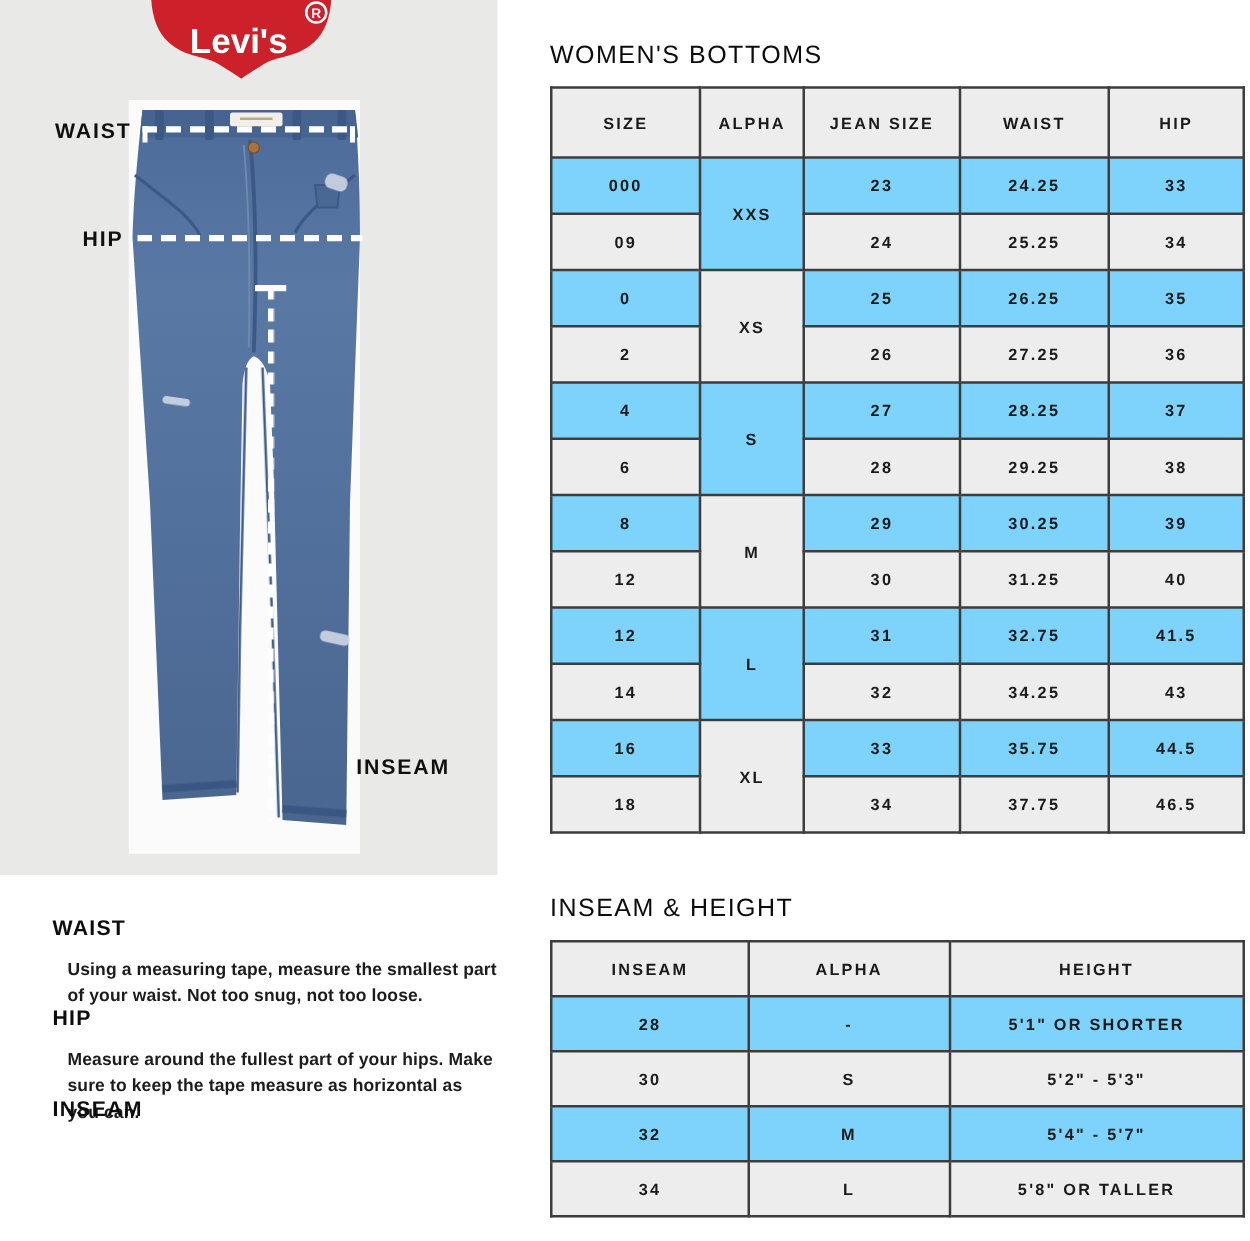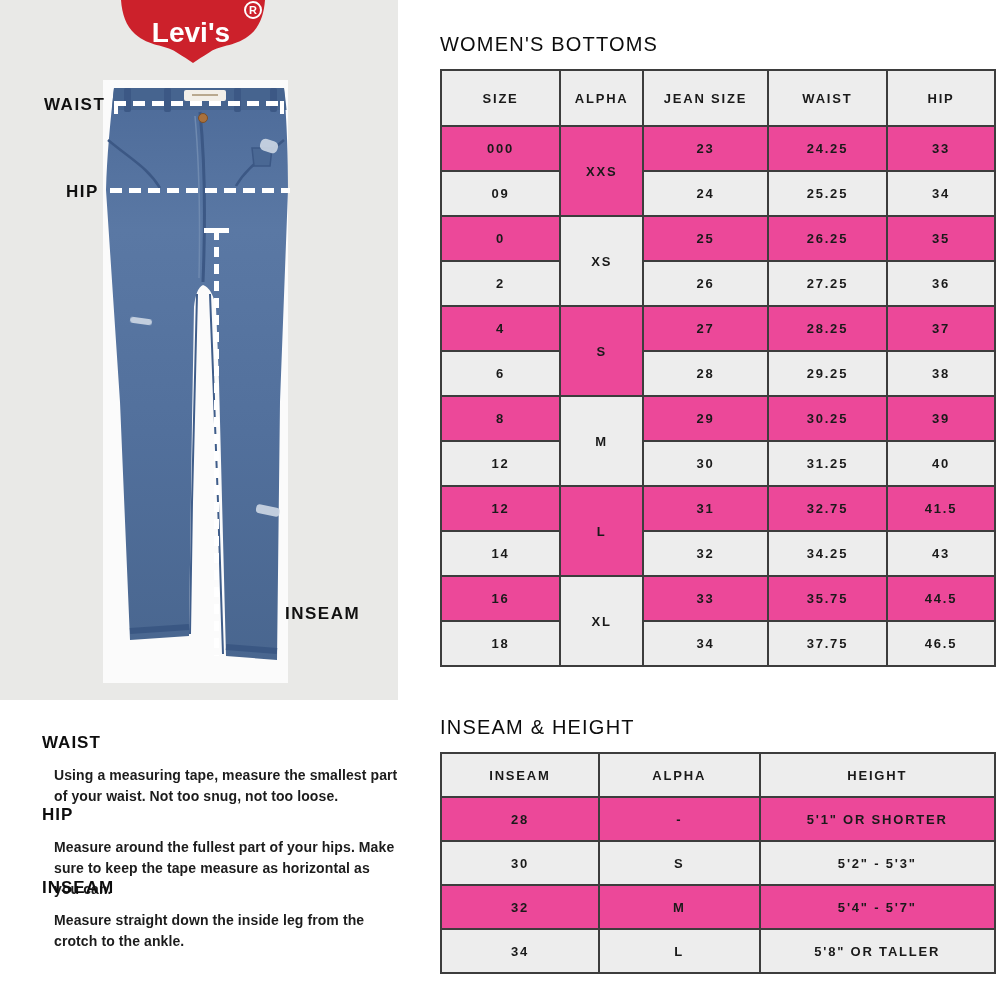--- a/index.html
+++ b/index.html
@@ -51,21 +51,21 @@
     font-size:13px;font-weight:bold;letter-spacing:1.8px;color:#1a1a1a;
     table-layout:fixed;text-align:center;
   }
   .tbl-bottoms{top:69px;}
   .tbl-inseam{top:752px;}
   table.size th,table.size td{border:2px solid #3d3d3d;padding:0;}
   .tbl-bottoms th{height:54px;background:#ededed;}
   .tbl-bottoms td{height:43px;}
   .tbl-inseam th{height:42px;background:#ededed;}
   .tbl-inseam td{height:42px;}
-  td.light{background:#ec4899;}
+  td.light{background:#7dd3fc;}
   td.shade{background:#ededed;}
 </style>
 </head>
 <body>
 
 <div class="panel-left">
   <div class="photo-bg"></div>
 
   <svg class="logo" viewBox="0 0 150 66">
     <path d="M3,0 H147 C146,14 142,26 133,34 C118,47 104,44 92,52 C85,56.5 79,60 75,63 C71,60 65,56.5 58,52 C46,44 32,47 17,34 C8,26 4,14 3,0 Z" fill="#cc212b"></path>
@@ -132,21 +132,20 @@
 <div class="desc desc-waist">
   <h3>WAIST</h3>
   <p>Using a measuring tape, measure the smallest part of your waist. Not too snug, not too loose.</p>
 </div>
 <div class="desc desc-hip">
   <h3>HIP</h3>
   <p>Measure around the fullest part of your hips. Make sure to keep the tape measure as horizontal as you can.</p>
 </div>
 <div class="desc desc-inseam">
   <h3>INSEAM</h3>
-  <p>Measure straight down the inside leg from the crotch to the ankle.</p>
 </div>
 
 <div class="section-title title-bottoms">WOMEN'S BOTTOMS</div>
 
 <table class="size tbl-bottoms">
   <colgroup>
     <col style="width:21.5%">
       <col style="width:15%">
       <col style="width:22.5%">
       <col style="width:21.5%">

